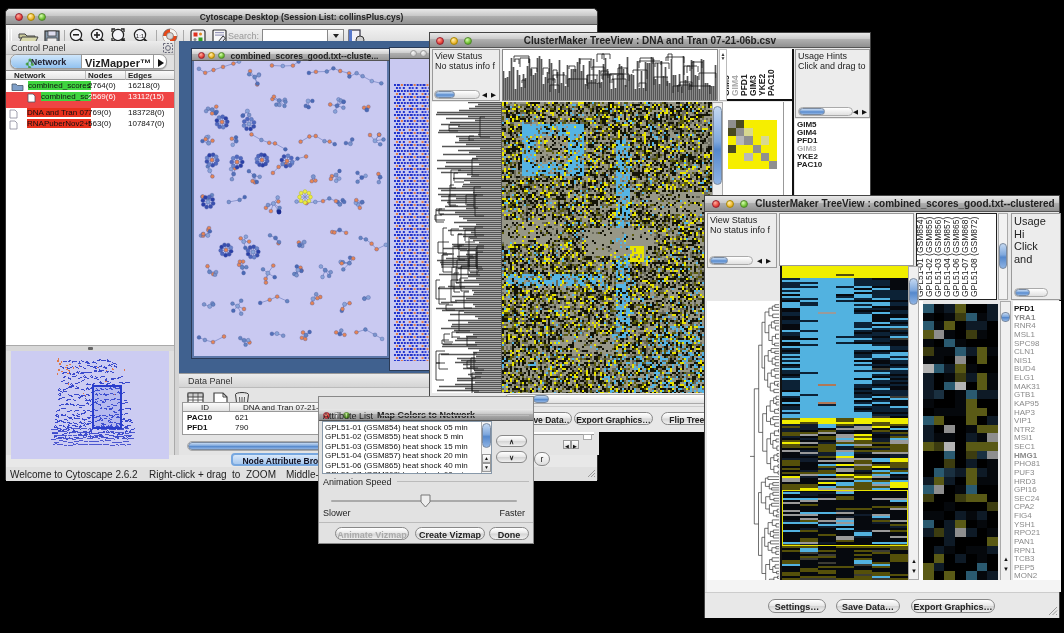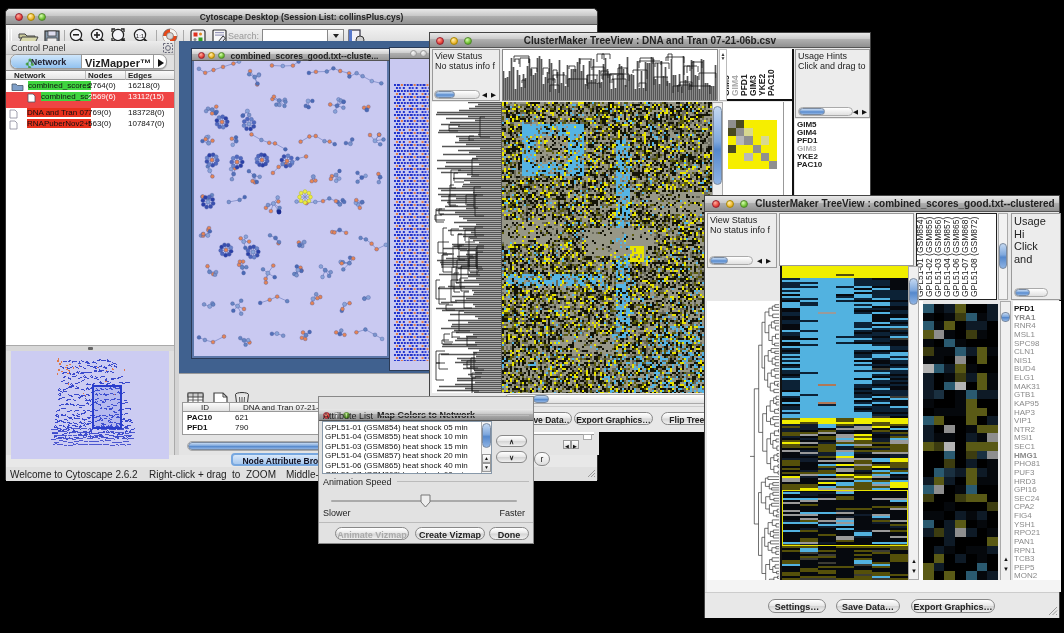--- a/index.html
+++ b/index.html
@@ -626,20 +626,23 @@
             <circle cx="107.1" cy="132.1" r="1.9" fill="#ecec40" stroke="#aaa820" stroke-width="0.4"></circle>
             <circle cx="111.0" cy="130.5" r="1.9" fill="#ecec40" stroke="#aaa820" stroke-width="0.4"></circle>
             <circle cx="114.9" cy="132.1" r="1.9" fill="#ecec40" stroke="#aaa820" stroke-width="0.4"></circle>
             <circle cx="85" cy="151" r="2.4" fill="#1a2a90"></circle>
           </svg>
         </div>
     </div>
   </div>
 
   <div class="abs" style="left:173px;top:364px;width:420px;height:82px;background:#e4e4e4;border-top:1px solid #999">
+    <div class="abs" style="left:0;top:0;width:100%;height:14px;background:linear-gradient(#ececec,#d4d4d4);border-bottom:1px solid #bbb">
+      <div style="font-size:9px;color:#333;padding:2px 0 0 9px">Data Panel</div>
+    </div>
     <svg class="abs" style="left:8px;top:17px" width="70" height="18">
       <g>
         <rect x="1" y="2" width="15" height="13" rx="1.5" fill="#f8f8f8" stroke="#444" stroke-width="1.2"></rect>
         <rect x="1" y="2" width="15" height="4" fill="#ccc" stroke="#444" stroke-width="1"></rect>
         <line x1="6" y1="2" x2="6" y2="15" stroke="#444" stroke-width="0.8"></line>
           <line x1="11" y1="2" x2="11" y2="15" stroke="#444" stroke-width="0.8"></line>
         <line x1="1" y1="9" x2="16" y2="9" stroke="#444" stroke-width="0.8"></line>
           <line x1="1" y1="12" x2="16" y2="12" stroke="#444" stroke-width="0.8"></line>
       </g>
       <g transform="translate(26,0)">
@@ -1174,21 +1177,21 @@
   <div class="titlebar big abs" style="left:0;top:12px;width:100%;height:12px">
     <div class="lt red" style="left:4px;top:2.5px;width:7px;height:7px"></div>
     <div class="lt gray" style="left:14px;top:2.5px;width:7px;height:7px"></div>
     <div class="lt grn" style="left:24px;top:2.5px;width:7px;height:7px"></div>
     <div class="ttext" style="font-size:9px;padding-top:1px">Map Colors to Network</div>
   </div>
   <div class="abs" style="left:4px;top:14px;font-size:9px;color:#222">Attribute List</div>
   <div class="abs" style="left:62px;top:18px;width:148px;height:1px;background:#bbb"></div>
   <div class="abs" style="left:3px;top:24px;width:170px;height:53px;background:#fff;border:1px solid #89a;font-size:8px;color:#111;overflow:hidden;line-height:9.4px;padding:1px 0 0 2px">
       <div>GPL51-01 (GSM854) heat shock 05 min</div>
-      <div>GPL51-04 (GSM855) heat shock 10 min</div>
+      <div>GPL51-02 (GSM855) heat shock 5 min</div>
       <div>GPL51-03 (GSM856) heat shock 15 min</div>
       <div>GPL51-04 (GSM857) heat shock 20 min</div>
       <div>GPL51-06 (GSM865) heat shock 40 min</div>
       <div>GPL51-07 (GSM868) heat shock 60 min</div>
     </div>
   <div class="abs" style="left:162px;top:25px;width:10px;height:51px;background:#f4f4f4;border-left:1px solid #aaa"></div>
   <div class="athumb" style="left:163px;top:26px;width:9px;height:25px;border-radius:5px"></div>
   <div class="abs" style="left:163px;top:57px;width:9px;height:9px;background:linear-gradient(#fff,#ddd);border:1px solid #999;font-size:5px;text-align:center;color:#111">▲</div>
   <div class="abs" style="left:163px;top:66px;width:9px;height:9px;background:linear-gradient(#fff,#ddd);border:1px solid #999;font-size:5px;text-align:center;color:#111">▼</div>
   <div class="pill" style="left:177px;top:38px;width:31px;height:12px;font-size:7px;padding-top:2px">∧</div>

